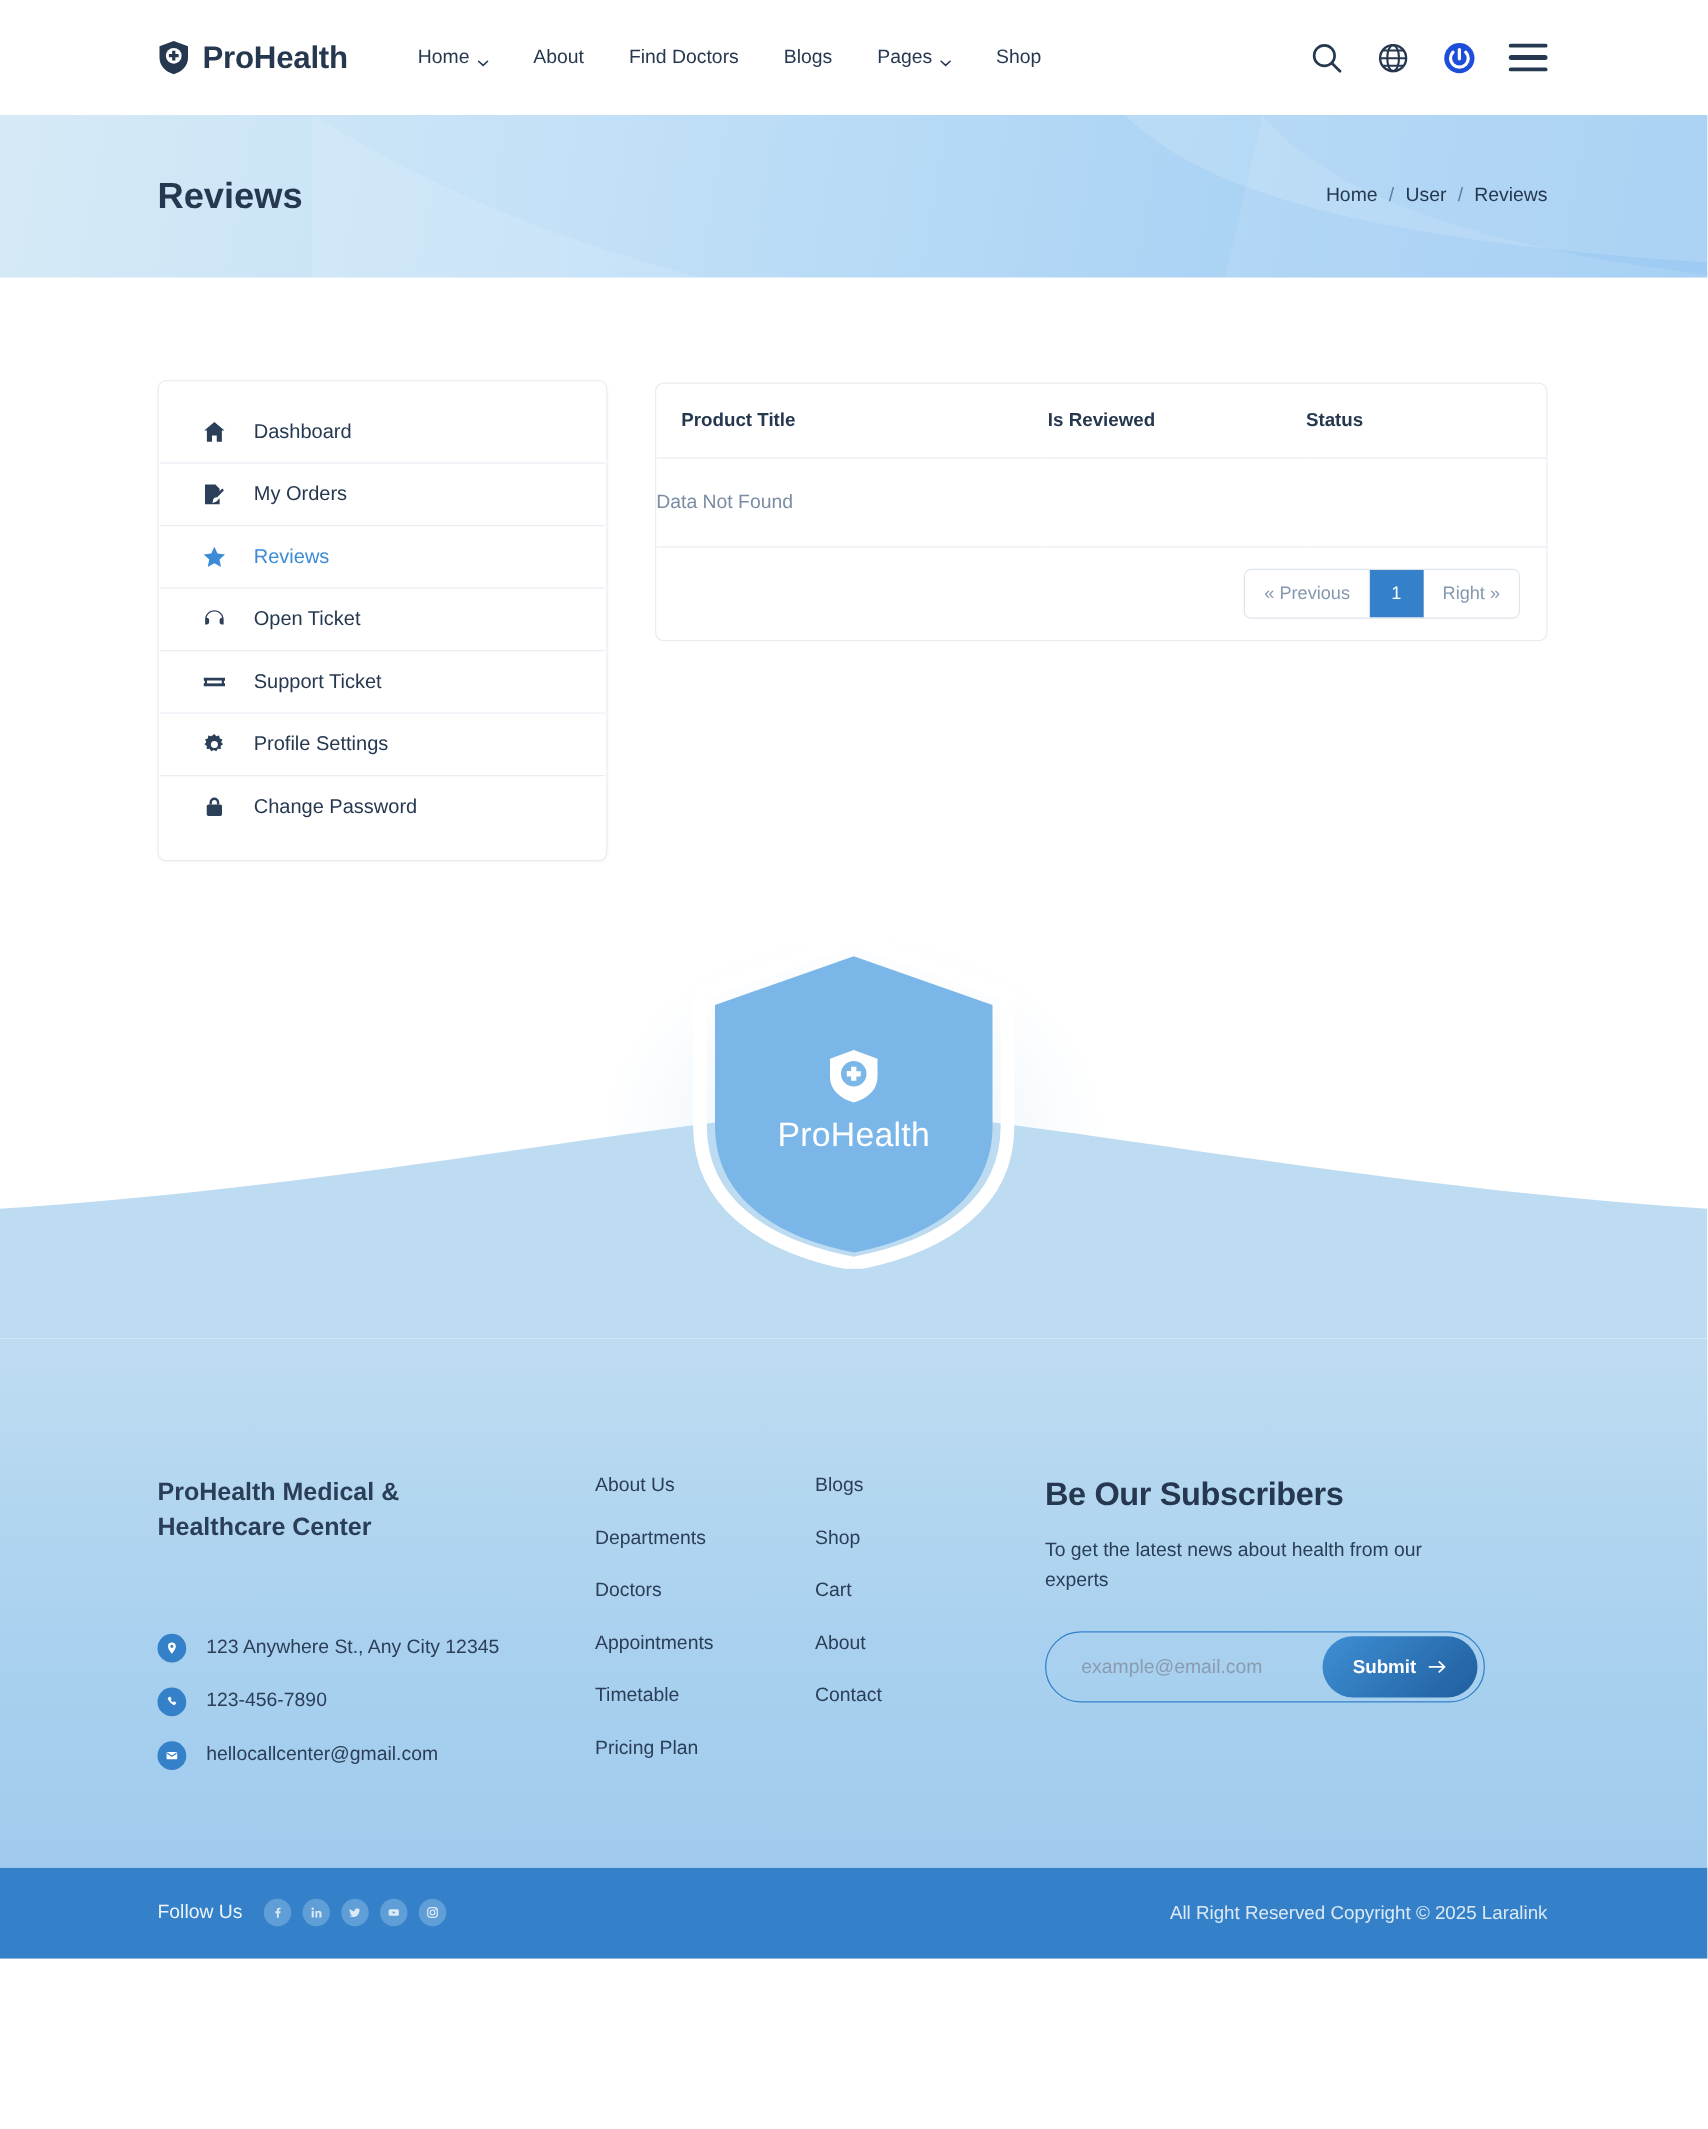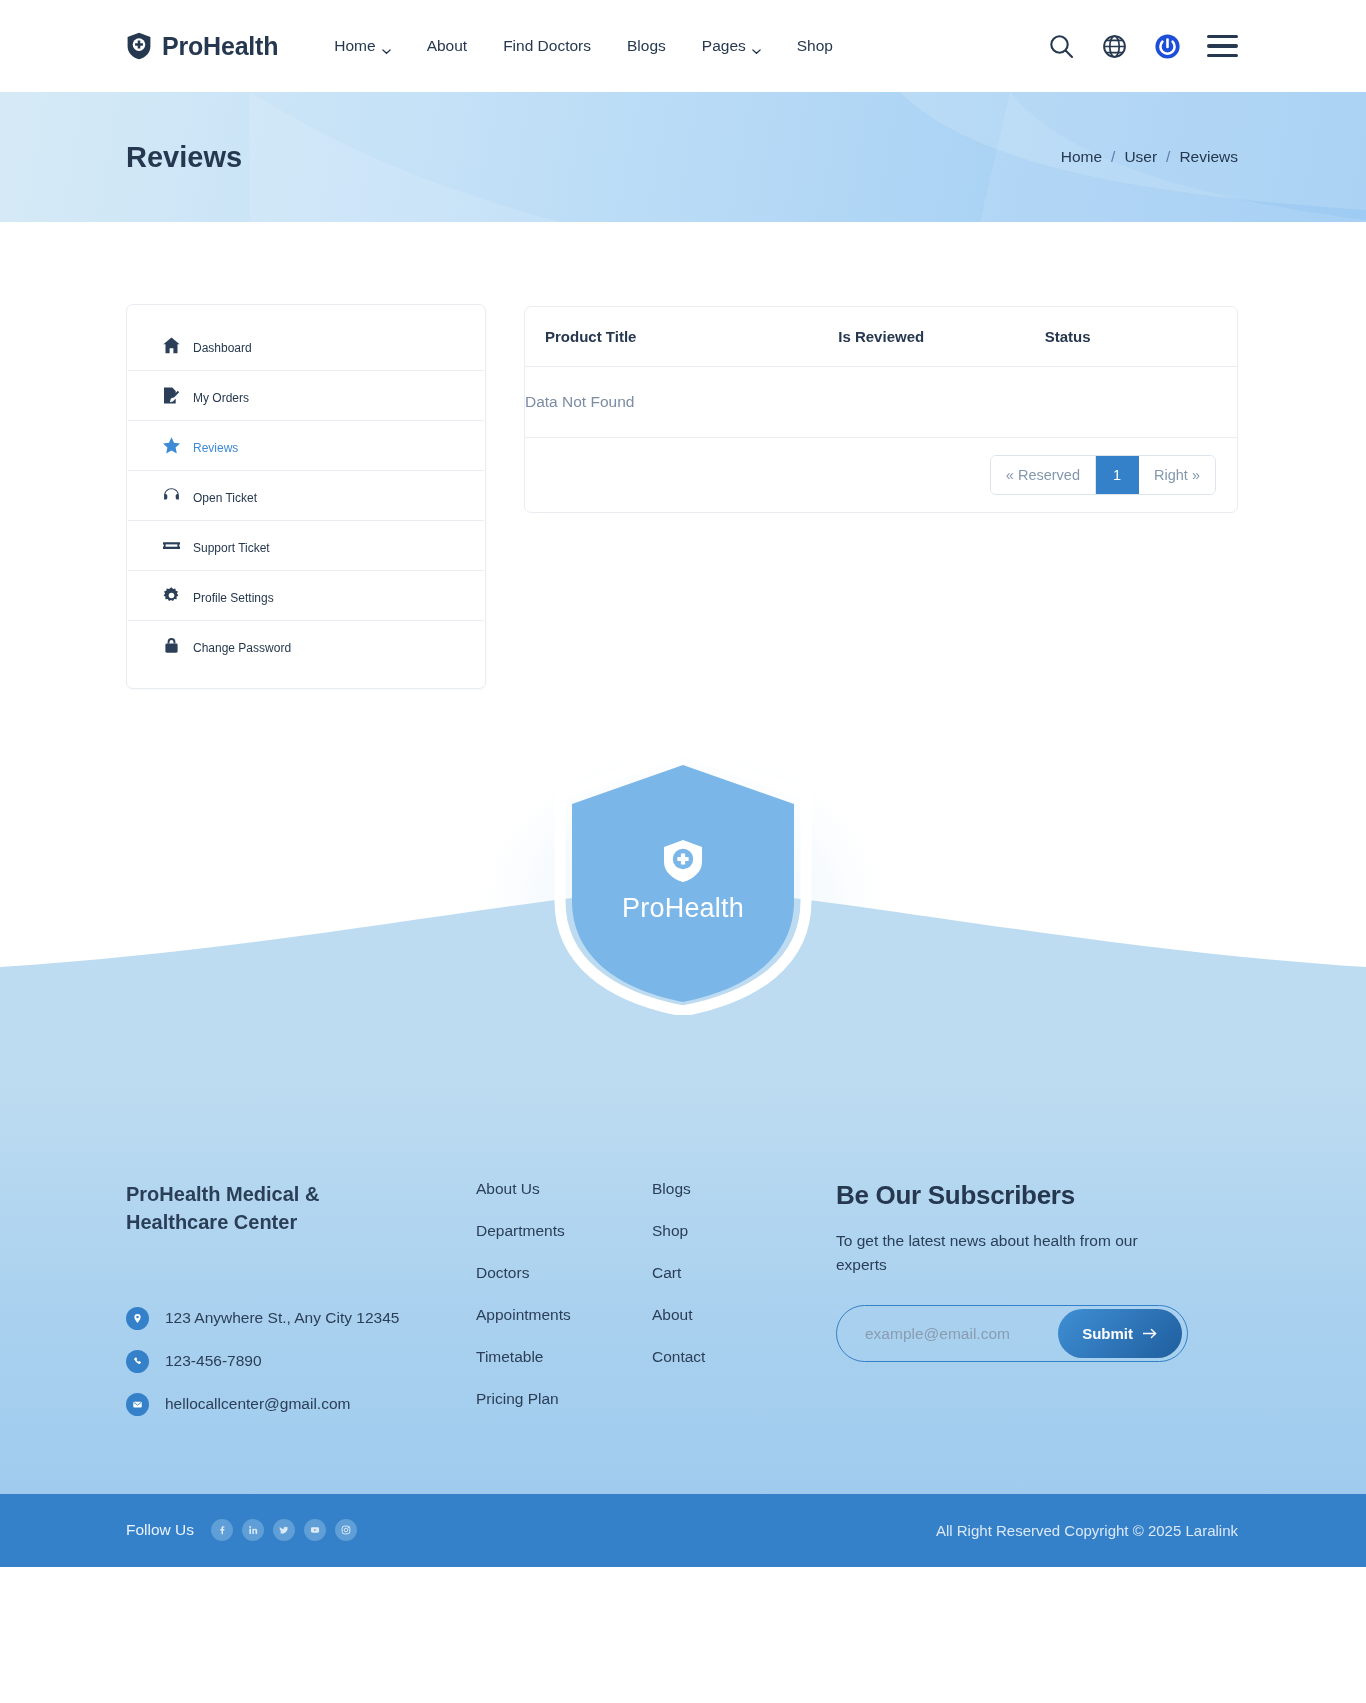--- a/index.html
+++ b/index.html
@@ -48,22 +48,22 @@
   
   .main {
     display:flex; gap:38px; padding:82px 128px 0 126px; align-items:flex-start;
     min-height:430px;
   }
   .sidebar {
     width:360px; background:#fff; border:1px solid #e9edf2; border-radius:7px;
     padding:16px 0 18px 0; box-shadow:0 1px 3px rgba(30,50,80,.03);
   }
   .side-item {
-    display:flex; align-items:flex-end; gap:12px;
-    padding:15px 36px 15px 34px; font-size:12px; color:#26384f; cursor:pointer;
+    display:flex; align-items:flex-end; gap:22px;
+    padding:15px 36px 15px 34px; font-size:16px; color:#26384f; cursor:pointer;
     border-bottom:1px solid #eaeef3; margin:0 1px;
   }
   .side-item:last-child { border-bottom:none; }
   .side-item.active { color:#3d8ad6; }
   .side-item.active .side-icon svg { fill:#3d8ad6; }
   .side-icon { width:19px; height:19px; display:flex; align-items:center; justify-content:center; flex:0 0 19px; }
   .side-icon svg { fill:#2b3f59; display:block; }
 
   .content { flex:1; padding-top:2px; }
   .content-title { font-size:24.5px; font-weight:700; color:#26384f; margin-bottom:25px; letter-spacing:-.2px; }
@@ -315,21 +315,21 @@
             </tr>
           </thead>
           <tbody>
             <tr class="empty-row">
               <td colspan="3">Data Not Found</td>
             </tr>
             <tr class="pager-row">
               <td colspan="3">
                 <div class="pager">
                   <div class="pager-group">
-                    <span class="pg">« Reserved</span>
+                    <span class="pg">« Previous</span>
                     <span class="pg active">1</span>
                     <span class="pg">Right »</span>
                   </div>
                 </div>
               </td>
             </tr>
           </tbody>
         </table>
       </div>
     </section>

